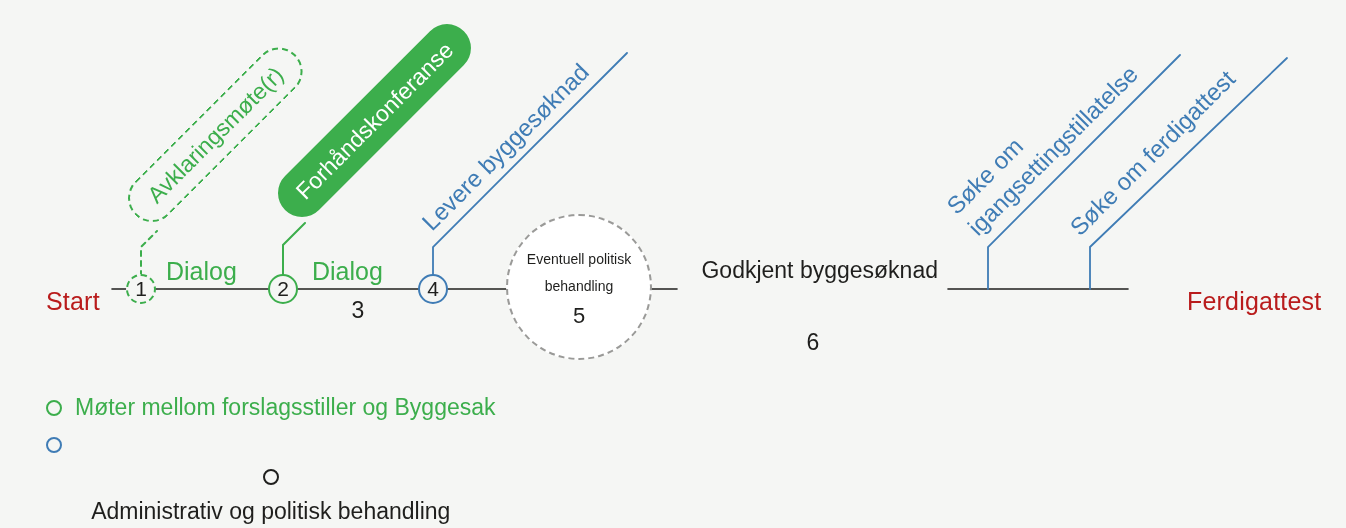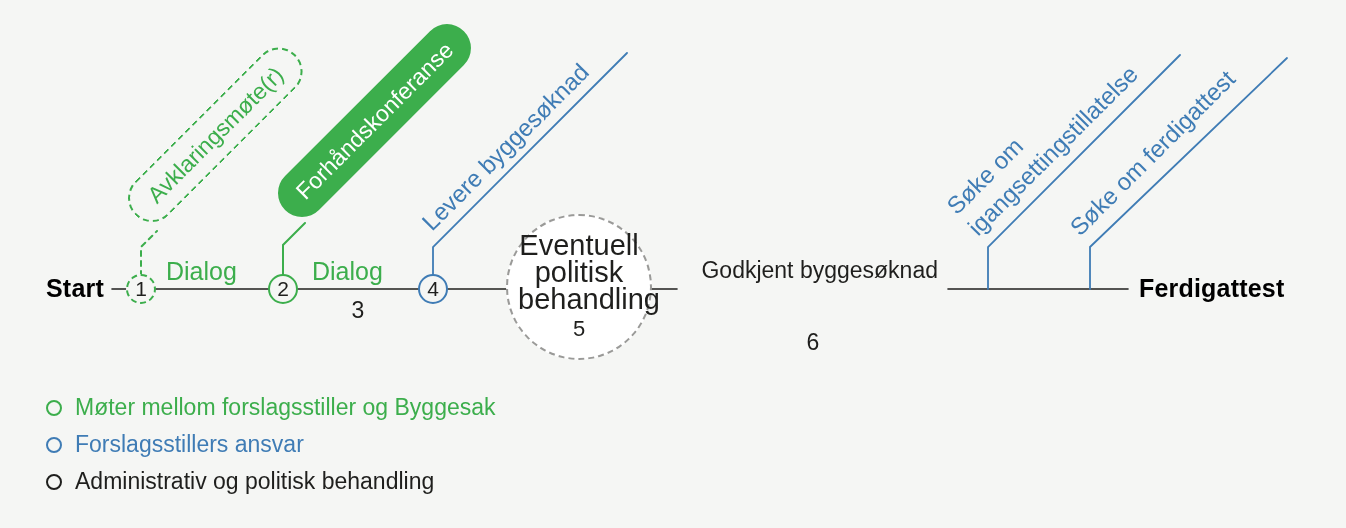--- a/index.html
+++ b/index.html
@@ -11,26 +11,27 @@
     font-family: "Liberation Sans", sans-serif;
     color: #1f1f1d;
     overflow: hidden;
   }
   svg.lines { position: absolute; left: 0; top: 0; }
 
   
   .endpoint {
     position: absolute;
     font-size: 25px;
-    font-weight: 700;
+    font-weight: 400;
     letter-spacing: 0.2px;
-    color: #000000;
+    color: #b91c1c;
+    margin-top: 13px;
   }
   .start-label { left: 46px; top: 274px; }
-  .end-label   { left: 1139px; top: 274px; }
+  .end-label   { left: 1187px; top: 274px; }
 
   
   .node {
     position: absolute;
     top: 274px;
     width: 30px; height: 30px;
     box-sizing: border-box;
     border-radius: 50%;
     background: #f5f6f4;
     display: flex; align-items: center; justify-content: center;
@@ -47,21 +48,21 @@
     left: 506px; top: 214px;
     width: 146px; height: 146px;
     box-sizing: border-box;
     border: 2px dashed #9a9a98;
     border-radius: 50%;
     background: #ffffff;
     display: flex; flex-direction: column;
     align-items: center; justify-content: center;
     text-align: center;
   }
-  .big-circle .bc-text { width: 122px; font-size: 29px; line-height: 27px; color: #1f1f1d; }
+  .big-circle .bc-text { width: 122px; font-size: 14px; line-height: 27px; color: #1f1f1d; }
   .big-circle .bc-num  { font-size: 22px; margin-top: 3px; color: #1f1f1d; }
 
   
   .dialog {
     position: absolute;
     top: 257px; width: 90px;
     text-align: left;
     color: #3cae4c;
     font-size: 25px;
   }
@@ -111,34 +112,34 @@
   .levere { left: 437px;  top: 207px; height: 30px; }
   .soke-1 { left: 983px;  top: 182px; height: 60px; }
   .soke-2 { left: 1085px; top: 212px; height: 30px; }
   .soke-1 span { display: block; }
 
   
   .legend {
     position: absolute;
     left: 46px; top: 394px;
     display: flex; flex-direction: column;
-    gap: 10px;
+    gap: 16px;
     font-size: 23px;
   }
   .legend-row { display: flex; align-items: center; gap: 13px; }
   .legend-dot {
     width: 12px; height: 12px;
     border-radius: 50%;
     flex: 0 0 auto;
     border: 2px solid currentColor;
     background: transparent;
   }
   .legend-green { color: #3cae4c; }
   .legend-blue  { color: #3f7cb5; }
-  .legend-ink   { color: #1f1f1d; }
+  .legend-ink   { color: #1f1f1d; flex-direction: column; }
 </style>
 </head>
 <body>
 
 <div class="canvas">
 
   <svg class="lines" width="1346" height="528" viewBox="0 0 1346 528">
     <path d="M112 289 H677" stroke="#1f1f1d" stroke-width="1.6" fill="none" stroke-linecap="round"></path>
     <path d="M948 289 H1128" stroke="#1f1f1d" stroke-width="1.6" fill="none" stroke-linecap="round"></path>
     <path d="M141 276 V247 L157 231" stroke="#3cae4c" stroke-width="2" fill="none" stroke-dasharray="5 5" stroke-linecap="round"></path>
@@ -194,21 +195,20 @@
 
   <div class="endpoint end-label">Ferdigattest</div>
 
   <div class="legend">
     <div class="legend-row legend-green">
       <span class="legend-dot"></span>
       <span>Møter mellom forslagsstiller og Byggesak</span>
     </div>
     <div class="legend-row legend-blue">
       <span class="legend-dot"></span>
-      <span>Forslagsstillers ansvar</span>
     </div>
     <div class="legend-row legend-ink">
       <span class="legend-dot"></span>
       <span>Administrativ og politisk behandling</span>
     </div>
   </div>
 
 </div>
 
 </body></html>

